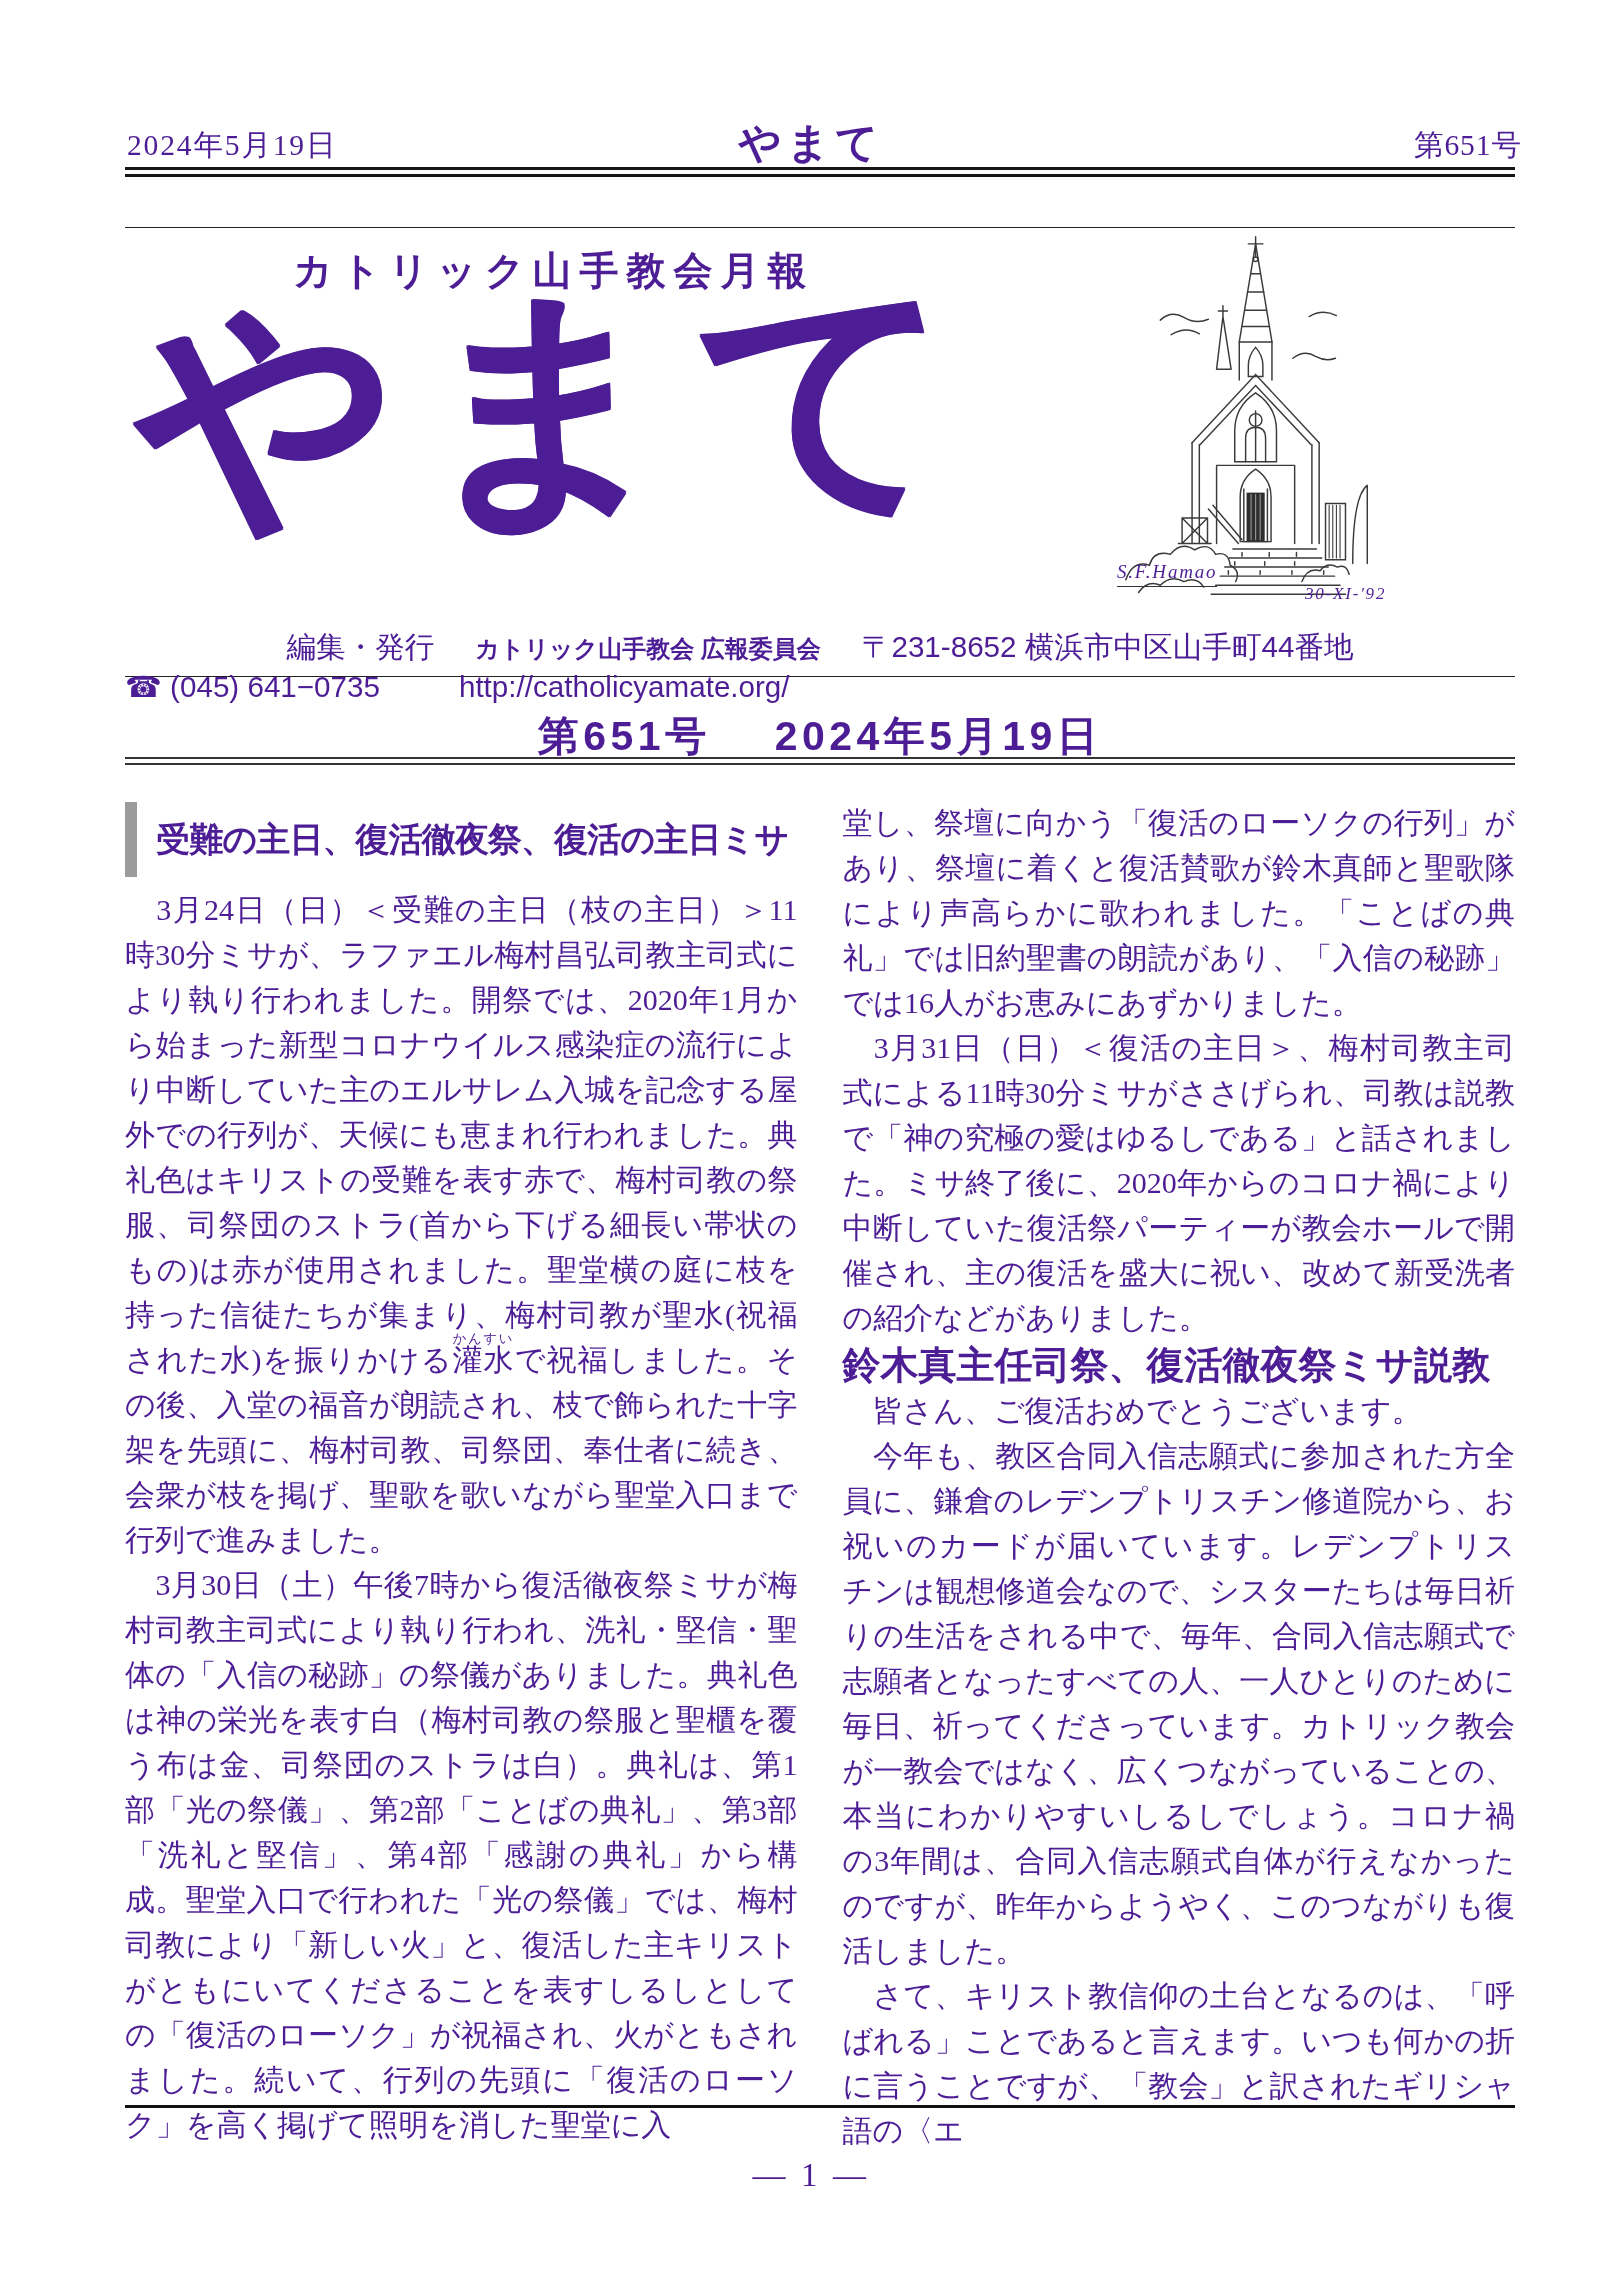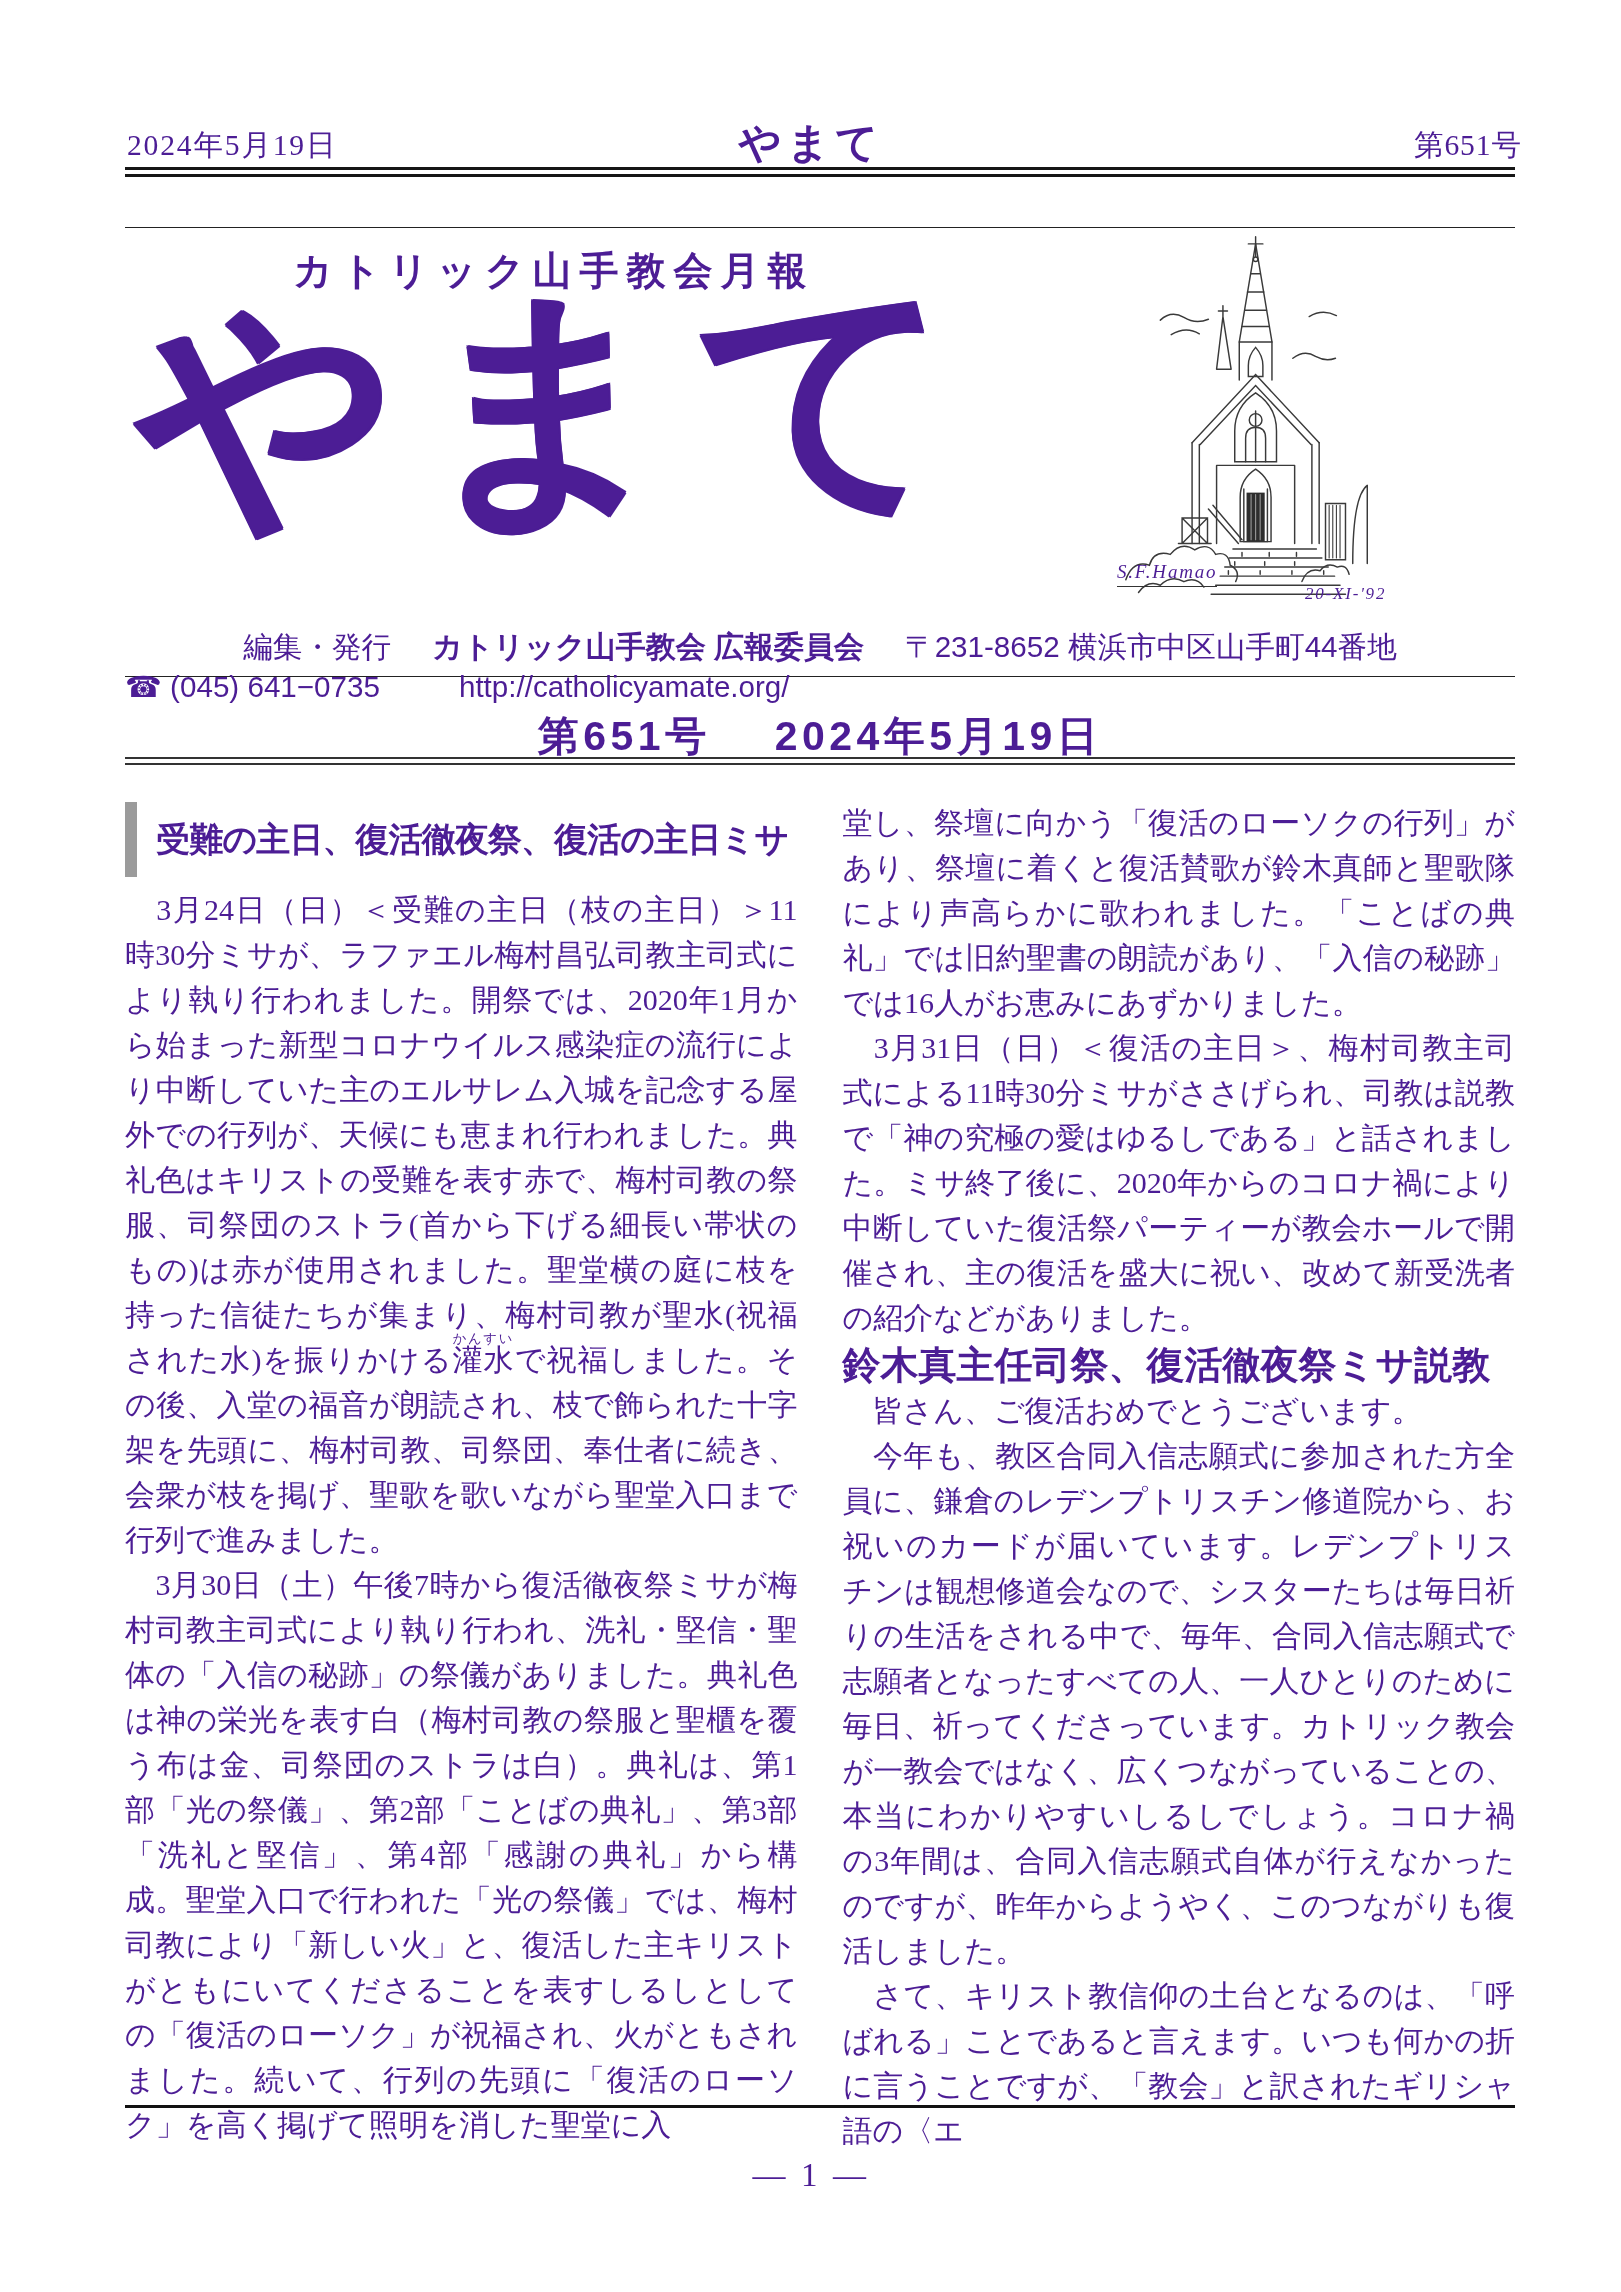--- a/index.html
+++ b/index.html
@@ -22,21 +22,21 @@
             font-weight:bold;letter-spacing:21.5px;transform:rotate(-1.5deg);
             text-shadow:1.8px 0 0 currentColor,0 1.8px 0 currentColor,1.8px 1.8px 0 currentColor;}
   .church{position:absolute;left:978px;top:5.4px;width:278px;height:374px;}
   .church svg{width:100%;height:100%;}
   .church-sig{position:absolute;left:992px;top:333px;font-size:19px;font-style:italic;
             letter-spacing:1.8px;border-bottom:0.9px solid #333;padding-bottom:3px;}
   .church-date{position:absolute;left:1180px;top:356px;font-size:17px;font-style:italic;letter-spacing:1.8px;}
   
   .pub-line1{position:absolute;left:125px;top:627px;width:1390px;display:flex;
              justify-content:center;align-items:baseline;gap:41px;font-size:29.6px;}
-  .pub-line1 .bold{font-weight:bold;font-size:30px;}
+  .pub-line1 .bold{font-weight:bold;font-size:24px;}
   .pub-line2{position:absolute;left:125px;top:670px;width:1390px;display:flex;
              justify-content:flex-start;align-items:baseline;gap:79px;font-size:29.6px;}
   .issue-line{position:absolute;left:125px;top:709px;width:1390px;display:flex;
              justify-content:center;align-items:baseline;gap:64px;
              font-size:41px;font-weight:bold;letter-spacing:4.5px;}
   .rule-double-mid{position:absolute;left:125px;top:757px;width:1390px;height:8px;
              border-top:2.7px solid #333;border-bottom:2.7px solid #333;box-sizing:border-box;}
   
   .columns{position:absolute;left:125px;top:800px;width:1390px;display:flex;gap:45px;}
   .col{width:673px;}
@@ -106,21 +106,21 @@
         <path stroke-width="1.2" d="M246 300 v58 M250 300 v58 M254 300 v58 M258 300 v58"></path>
 
         <path d="M272 364 q0 -74 16 -86 M288 278 V364"></path>
 
         <path d="M22 382 q8 -22 26 -16 q5 -17 23 -12 q12 -15 27 -5 q15 -9 23 5 q14 -4 16 12 q12 6 6 18"></path>
         <path d="M36 396 q10 -14 24 -8 q12 -12 26 -4 q14 -6 22 6"></path>
         <path d="M216 384 q6 -16 20 -12 q8 -10 19 -4 q10 -4 13 8"></path>
       </svg>
     </div>
     <div class="church-sig serif">S.F.Hamao</div>
-    <div class="church-date serif">20-XI-'92</div>
+    <div class="church-date serif">30-XI-'92</div>
   </div>
 
   <div class="pub-line1 gothic">
     <span>編集・発行</span>
     <span class="bold">カトリック山手教会 広報委員会</span>
     <span>〒231-8652 横浜市中区山手町44番地</span>
   </div>
   <div class="pub-line2 gothic">
     <span><span>☎</span> <span>(045) 641−0735</span></span>
     <span>http://catholicyamate.org/</span>

